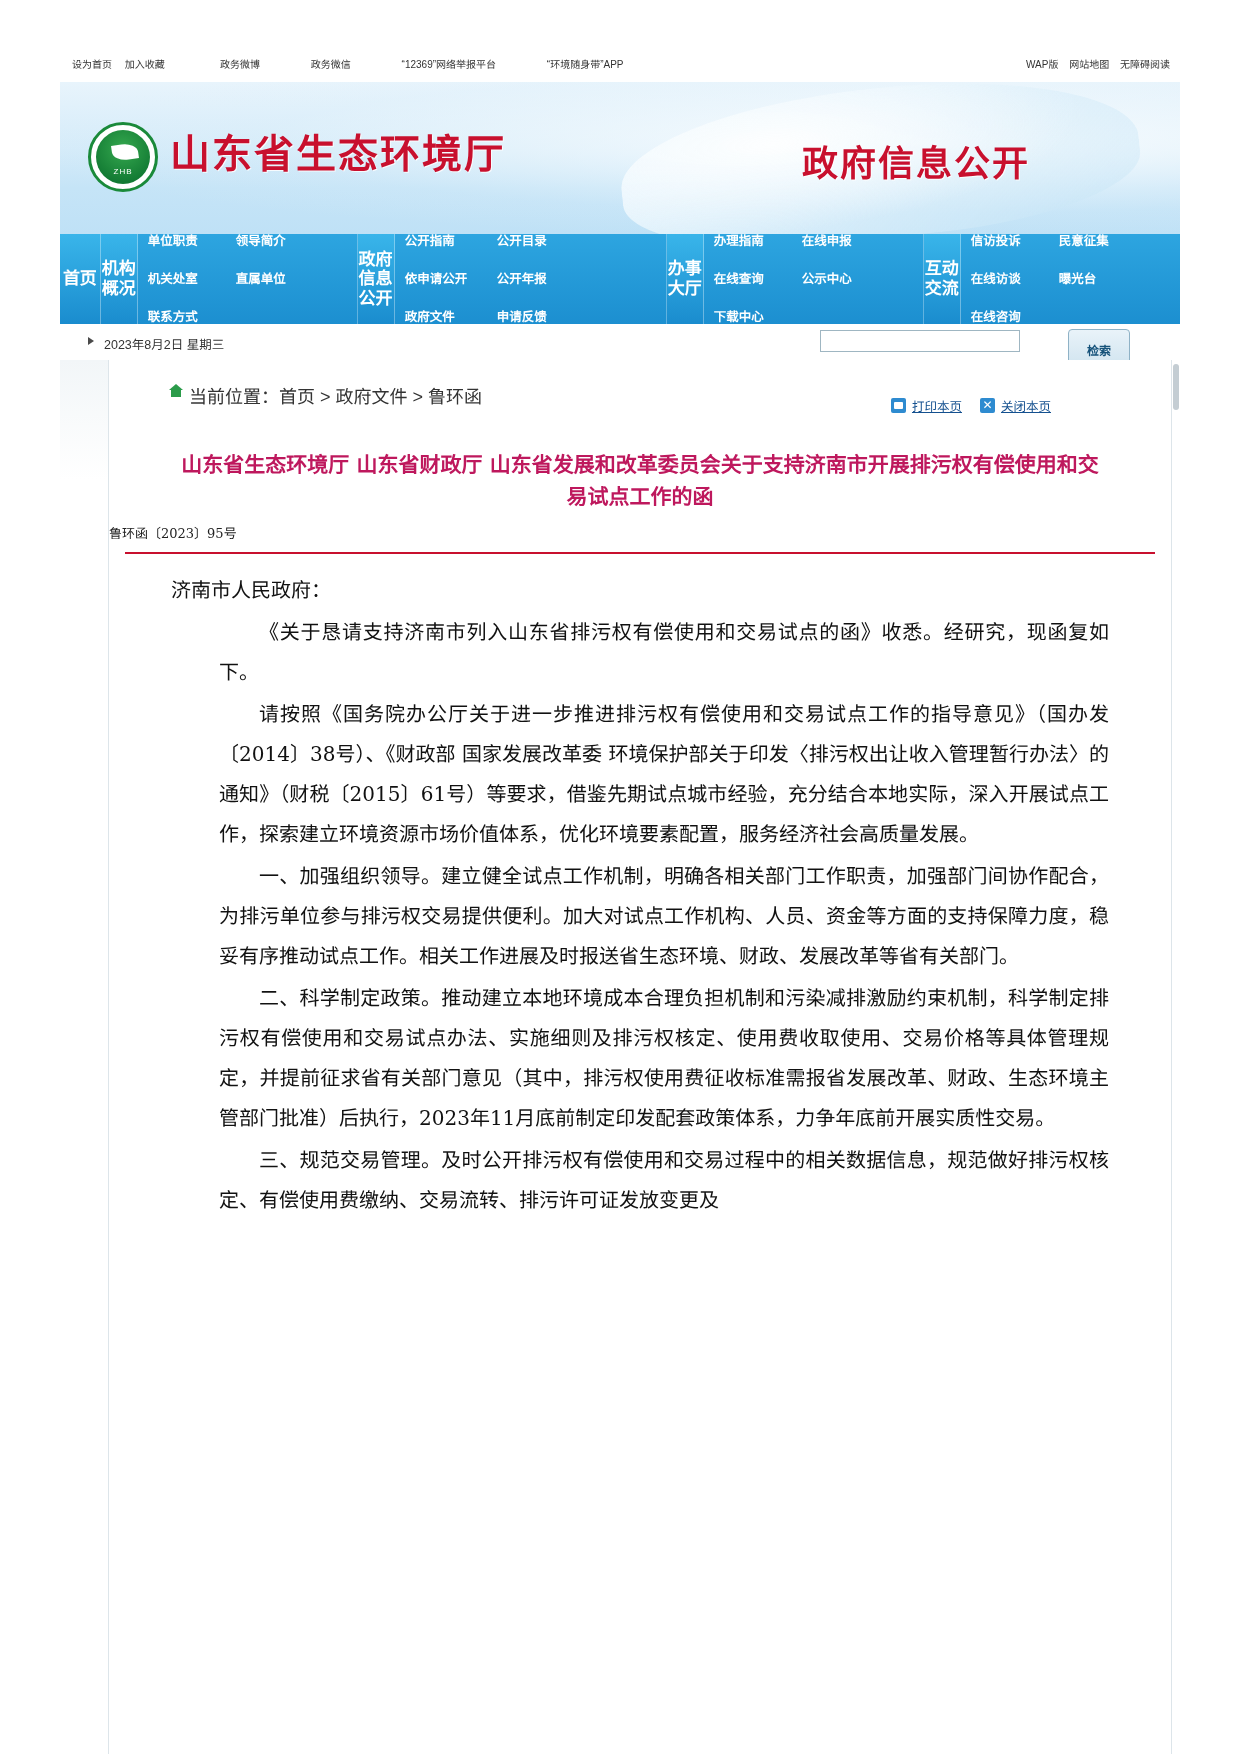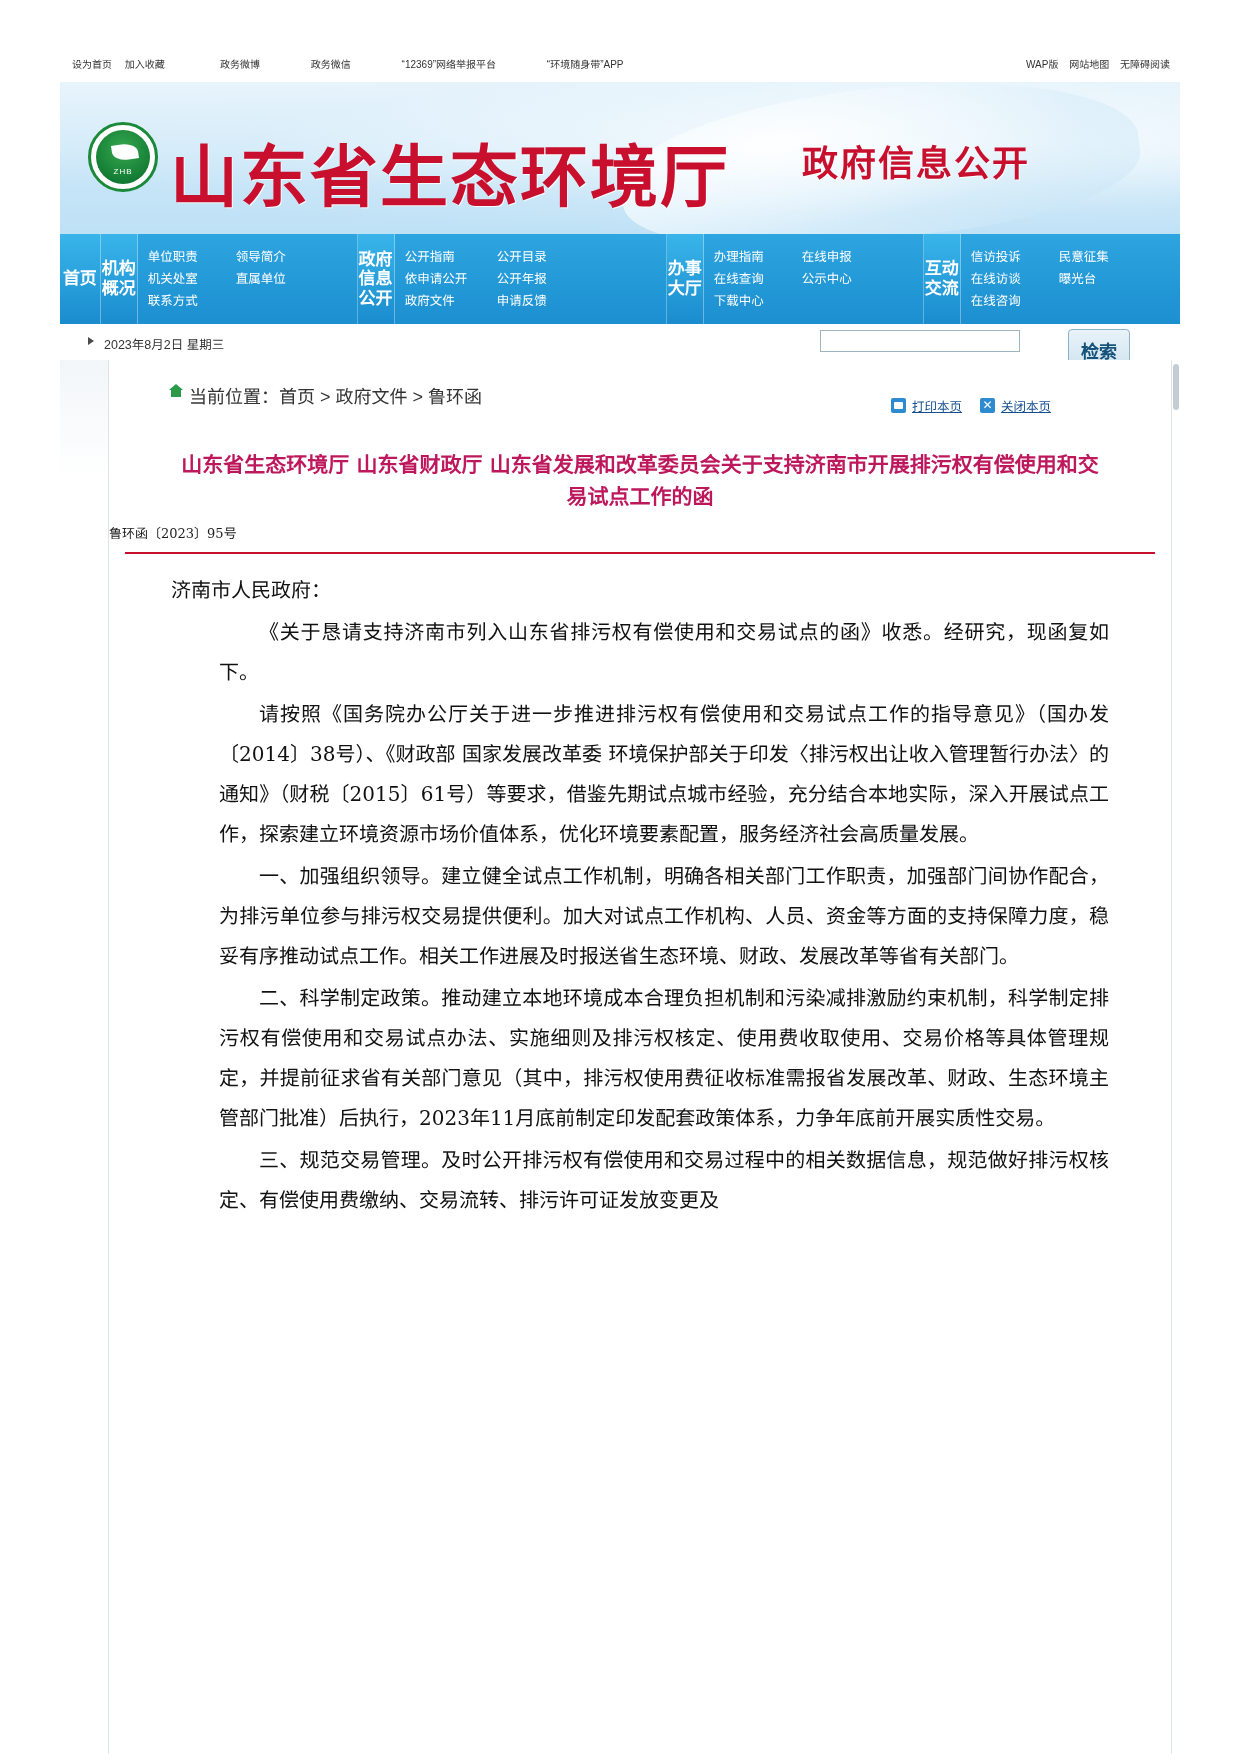--- a/index.html
+++ b/index.html
@@ -85,21 +85,21 @@
     position: absolute;
     left: 16px; top: 14px;
     width: 26px; height: 16px;
     background: #ffffff;
     border-radius: 0 60% 0 60%;
     transform: rotate(-8deg);
   }
   .banner-title {
     position: absolute;
     left: 110px; top: 40px;
-    font-size: 68px;
+    font-size: 40px;
     font-weight: bold;
     color: #c8102e;
     letter-spacing: 2px;
     font-family: "DejaVu Sans", "Liberation Sans", sans-serif;
     text-shadow: 1px 1px 0 rgba(255,255,255,0.8);
     white-space: nowrap;
   }
   .banner-sub {
     position: absolute;
     right: 150px; top: 52px;
@@ -140,23 +140,24 @@
     background: linear-gradient(180deg, #39b5ea 0%, #1a8cce 100%);
     border-right: 1px solid rgba(255,255,255,0.35);
     cursor: pointer;
   }
   .nav-main.home { width: 86px; }
   .nav-links {
     display: flex;
     flex-wrap: wrap;
     align-content: center;
     padding: 0 10px;
-    gap: 0 14px;
+    gap: 16px 14px;
     color: #ffffff;
     font-size: 12.5px;
+    font-weight: bold;
   }
   .nav-links span {
     width: 74px;
     line-height: 22px;
     white-space: nowrap;
     cursor: pointer;
   }
   .nav-links.wide span { width: 78px; }
   .nav-sep { width: 1px; background: rgba(255,255,255,0.3); }
 
@@ -194,21 +195,21 @@
     font-size: 12px;
     padding: 0 4px;
     box-sizing: border-box;
   }
   .search-btn {
     position: absolute;
     right: 50px; top: 5px;
     width: 62px; height: 41px;
     background: linear-gradient(180deg, #e9f3f9 0%, #cfe3ef 100%);
     border: 1px solid #8fb2c6;
-    font-size: 18px;
+    font-size: 12px;
     color: #15527a;
     font-weight: bold;
     cursor: pointer;
     border-radius: 4px;
   }
 
   
   .content {
     position: absolute;
     left: 60px;

